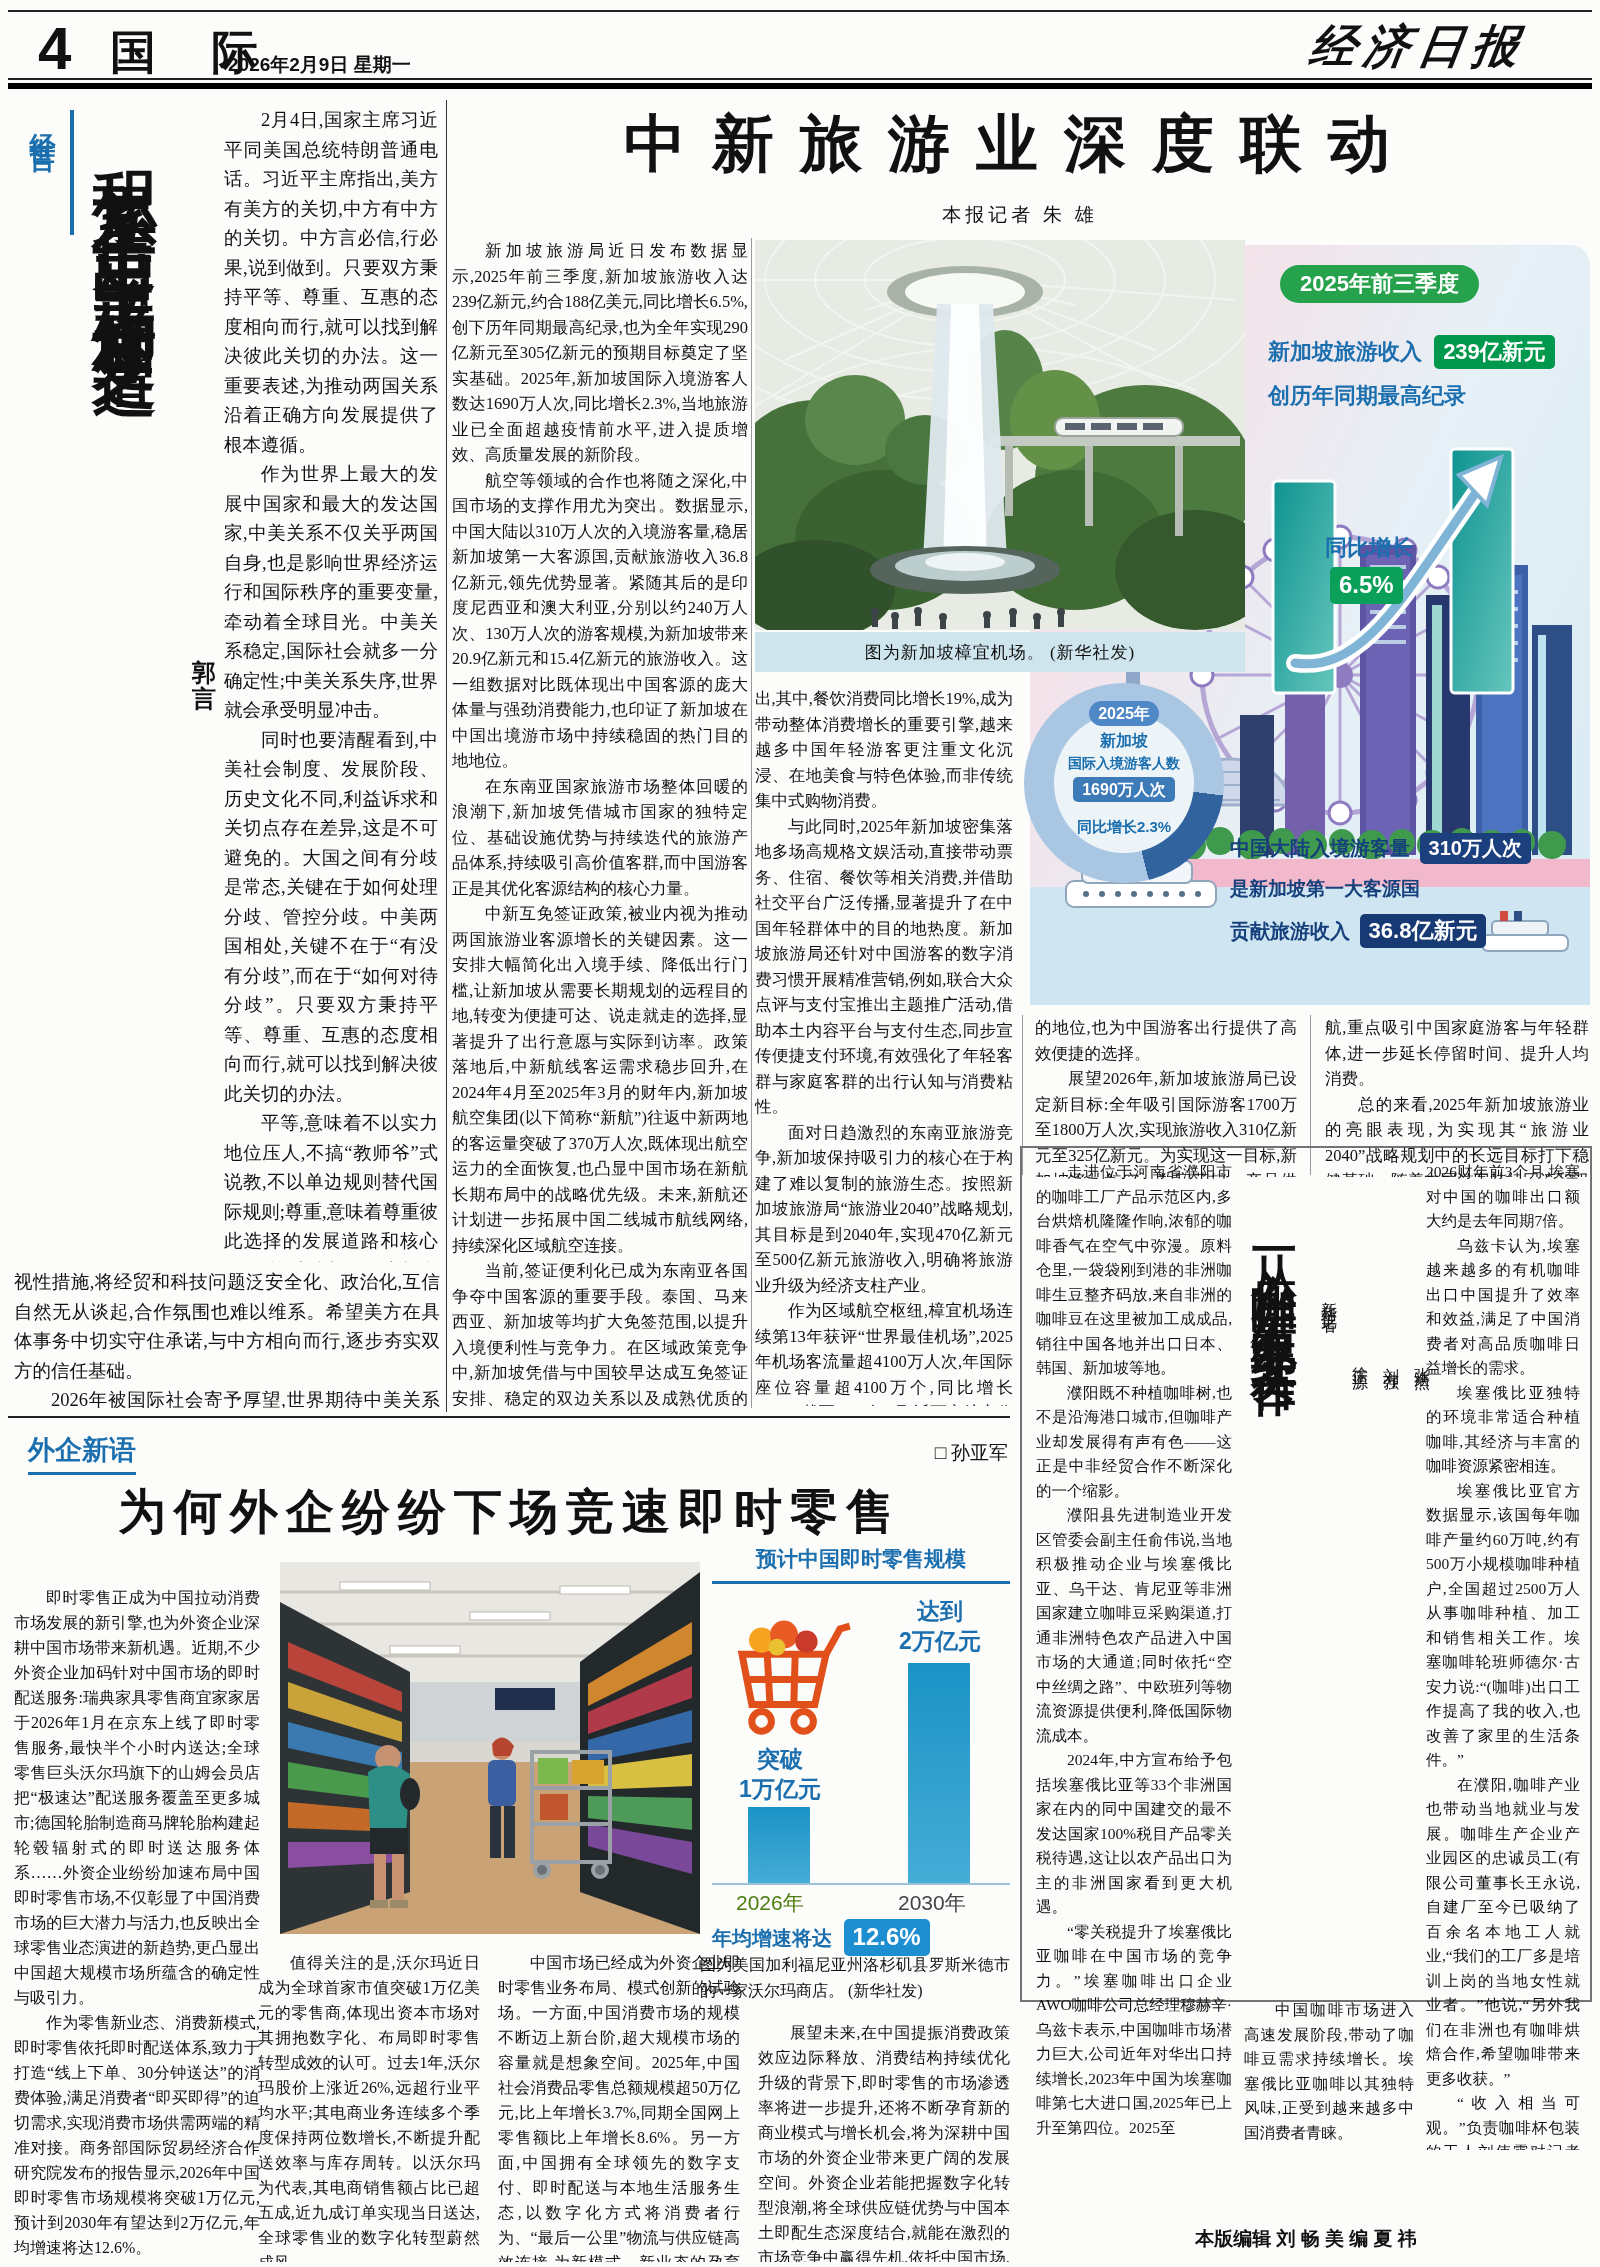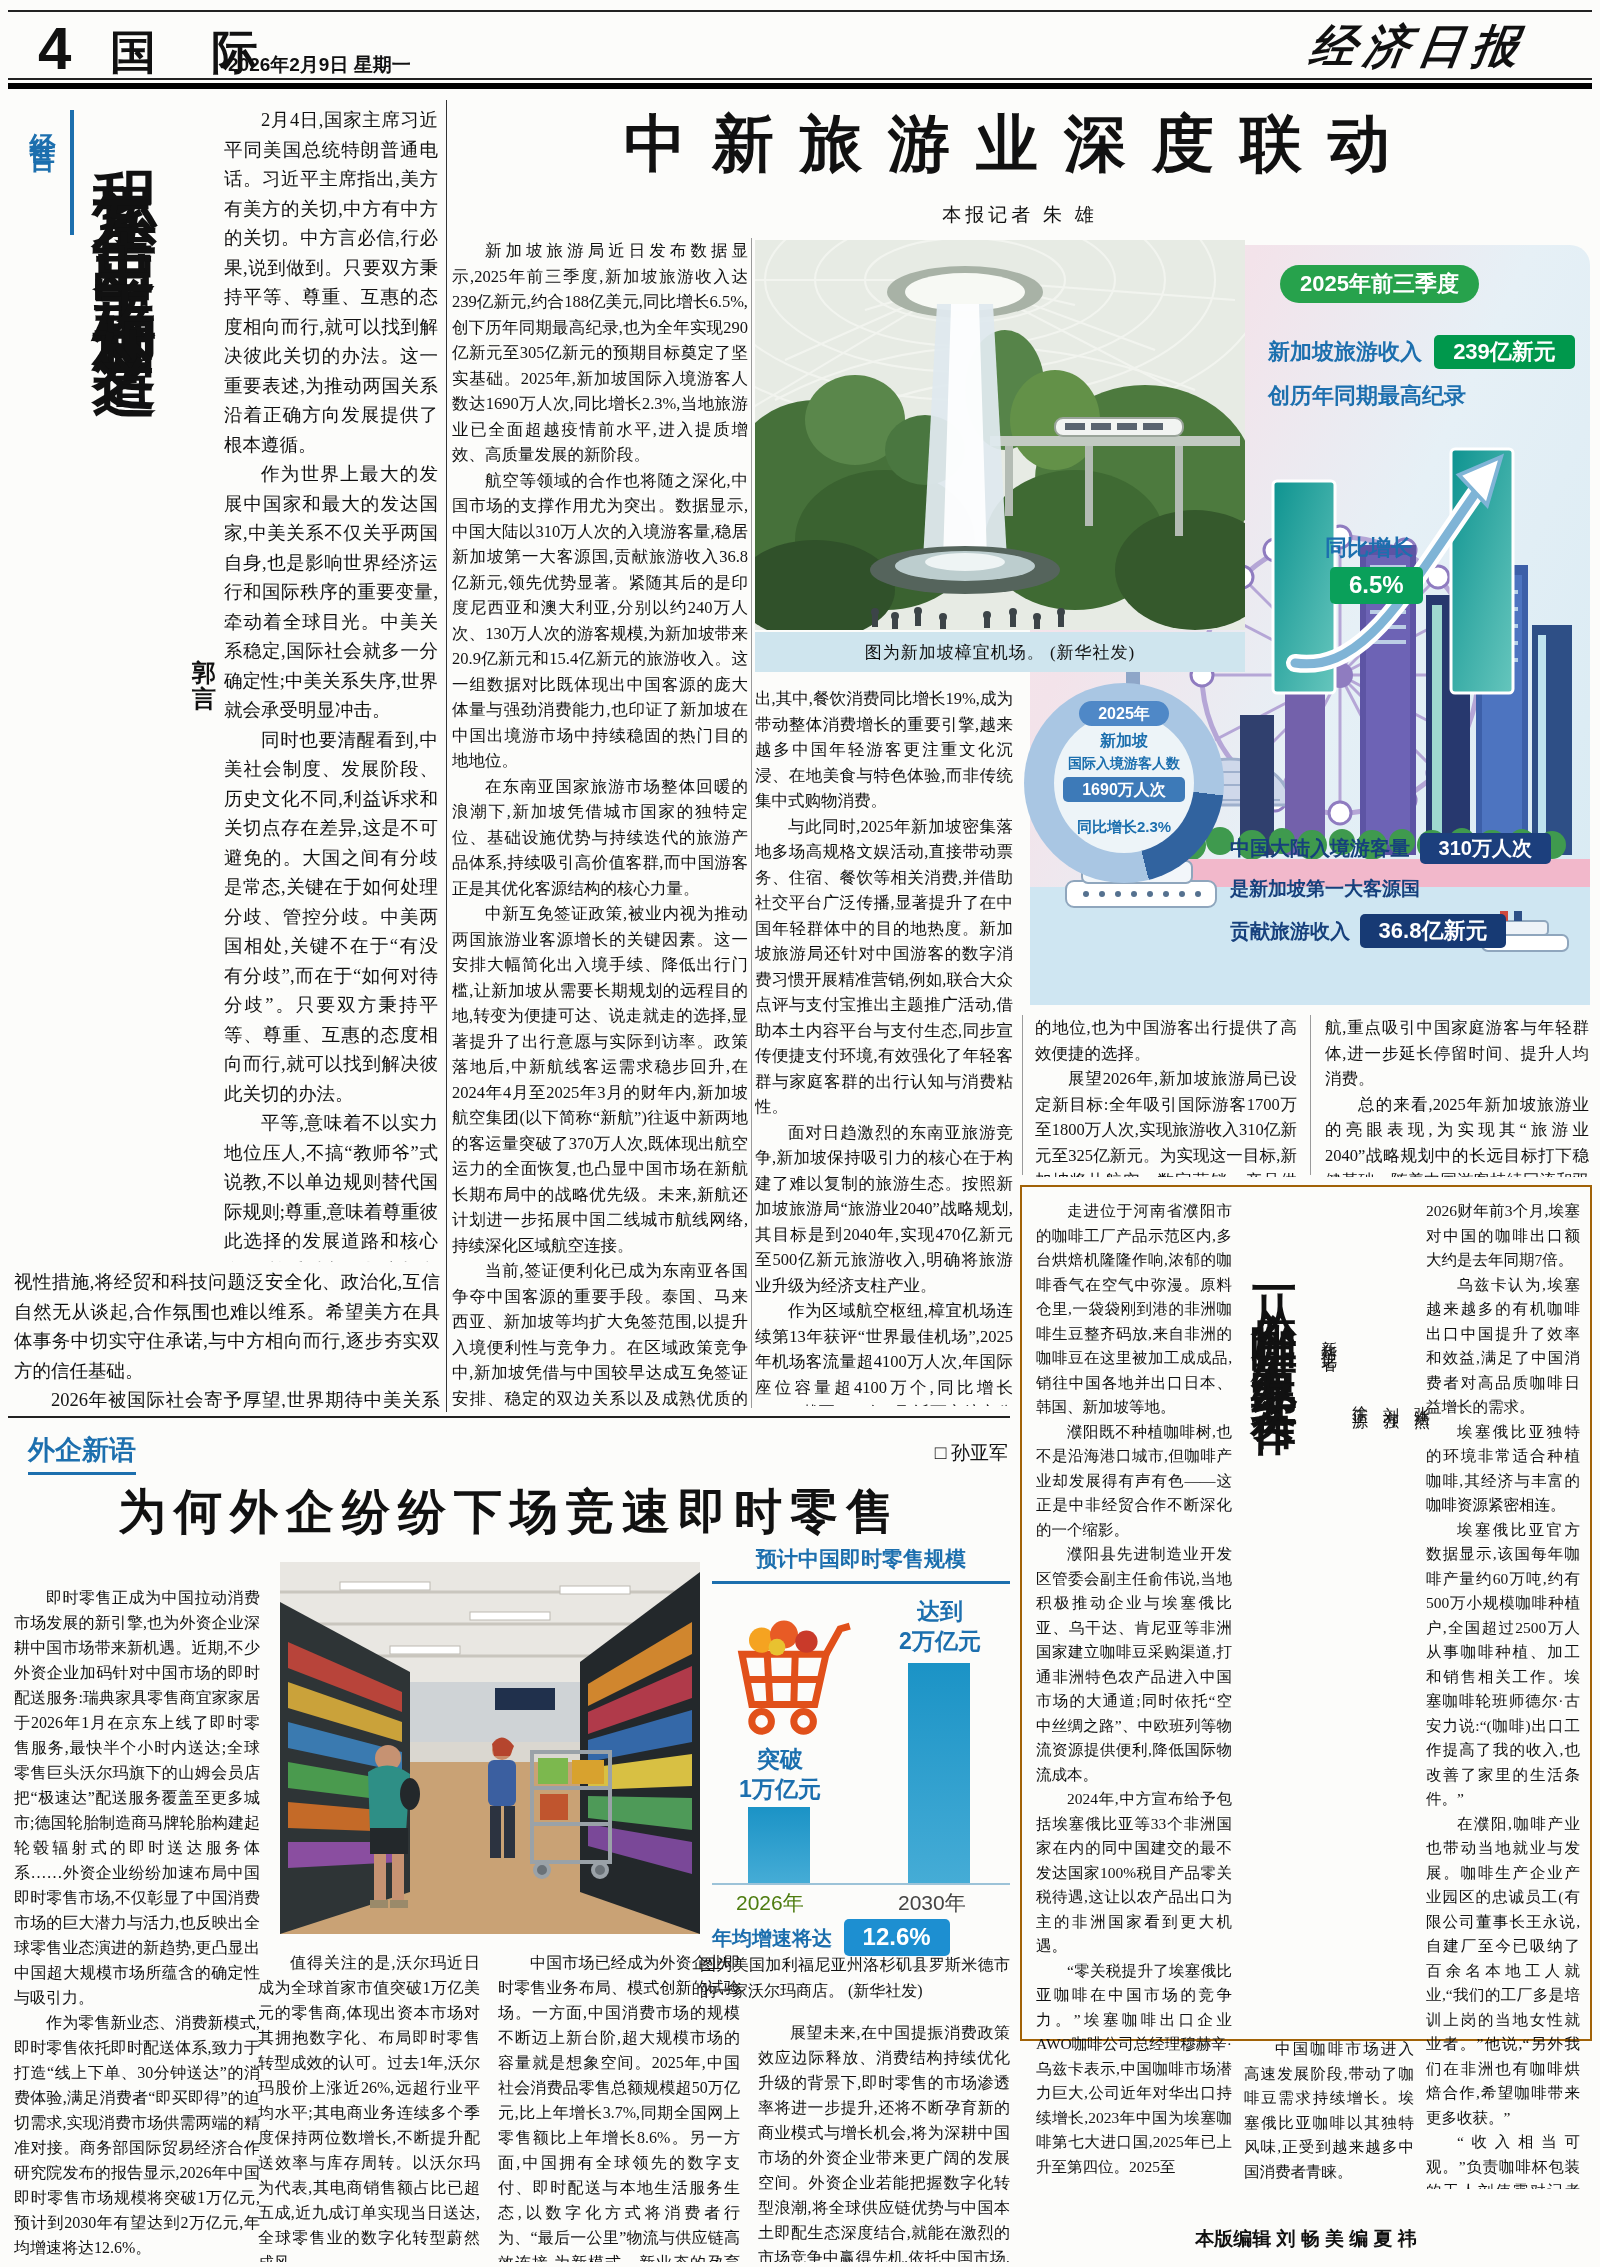--- a/index.html
+++ b/index.html
@@ -10,21 +10,21 @@
   .sans{font-family:"Liberation Sans","DejaVu Sans",sans-serif;}
   .col{position:absolute;overflow:hidden;text-align:justify;}
   .col p{margin:0;text-indent:2em;}
   .col p.cont{text-indent:0;}
   .mcol{font-size:16.5px;line-height:25.5px;}
   .ocol{font-size:18.5px;line-height:29.5px;}
   .ccol{font-size:15.5px;line-height:24.5px;}
   .rcol{font-size:16px;line-height:25px;}
   .hairline{background:#222;}
   .divider{background:#9a9a9a;width:1px;}
-  .pill{display:inline-block;color:#fff;font-weight:bold;border-radius:5px;padding:1px 19px;line-height:1.45;}
+  .pill{display:inline-block;color:#fff;font-weight:bold;border-radius:5px;padding:1px 9px;line-height:1.45;}
   .blue{color:#1c6fae;}
   .navy{color:#16407c;}
   .caption-bar{background:#cfe5ee;display:flex;align-items:center;justify-content:center;
                font-size:17px;letter-spacing:1px;}
   .donut{border-radius:50%;background:conic-gradient(#a9c6e3 0 27%,#31639f 27% 46%,#a9c6e3 46% 100%);}
   .donut .hole{position:absolute;inset:30px;background:#edf4f8;border-radius:50%;}
   .donut .dt{position:relative;z-index:2;text-align:center;}
   svg{display:block;}
 </style>
 </head>
@@ -452,21 +452,21 @@
   <div class="col rcol" style="left:258px;top:1950px;width:222px;height:312px;">
     <p>值得关注的是,沃尔玛近日成为全球首家市值突破1万亿美元的零售商,体现出资本市场对其拥抱数字化、布局即时零售转型成效的认可。过去1年,沃尔玛股价上涨近26%,远超行业平均水平;其电商业务连续多个季度保持两位数增长,不断提升配送效率与库存周转。以沃尔玛为代表,其电商销售额占比已超五成,近九成订单实现当日送达,全球零售业的数字化转型蔚然成风。</p>
   </div>
   <div class="col rcol" style="left:498px;top:1950px;width:242px;height:312px;">
     <p>中国市场已经成为外资企业即时零售业务布局、模式创新的试验场。一方面,中国消费市场的规模不断迈上新台阶,超大规模市场的容量就是想象空间。2025年,中国社会消费品零售总额规模超50万亿元,比上年增长3.7%,同期全国网上零售额比上年增长8.6%。另一方面,中国拥有全球领先的数字支付、即时配送与本地生活服务生态,以数字化方式将消费者行为、“最后一公里”物流与供应链高效连接,为新模式、新业态的孕育提供了肥沃土壤,依托中国市场,提升全球竞争力。</p>
   </div>
   <div class="col rcol" style="left:758px;top:2020px;width:252px;height:242px;">
     <p>展望未来,在中国提振消费政策效应边际释放、消费结构持续优化升级的背景下,即时零售的市场渗透率将进一步提升,还将不断孕育新的商业模式与增长机会,将为深耕中国市场的外资企业带来更广阔的发展空间。外资企业若能把握数字化转型浪潮,将全球供应链优势与中国本土即配生态深度结合,就能在激烈的市场竞争中赢得先机,依托中国市场,提升全球竞争力。</p>
   </div>
 
-  <div class="abs" style="left:1020px;top:1185px;width:572px;height:856px;border:2px solid #a16207;box-sizing:border-box;">
+  <div class="abs" style="left:1020px;top:1146px;width:572px;height:856px;border:2px solid #737373;box-sizing:border-box;">
     <div class="col ccol" style="left:14px;top:12px;width:196px;height:990px;">
       <p>走进位于河南省濮阳市的咖啡工厂产品示范区内,多台烘焙机隆隆作响,浓郁的咖啡香气在空气中弥漫。原料仓里,一袋袋刚到港的非洲咖啡生豆整齐码放,来自非洲的咖啡豆在这里被加工成成品,销往中国各地并出口日本、韩国、新加坡等地。</p>
       <p>濮阳既不种植咖啡树,也不是沿海港口城市,但咖啡产业却发展得有声有色——这正是中非经贸合作不断深化的一个缩影。</p>
       <p>濮阳县先进制造业开发区管委会副主任俞伟说,当地积极推动企业与埃塞俄比亚、乌干达、肯尼亚等非洲国家建立咖啡豆采购渠道,打通非洲特色农产品进入中国市场的大通道;同时依托“空中丝绸之路”、中欧班列等物流资源提供便利,降低国际物流成本。</p>
       <p>2024年,中方宣布给予包括埃塞俄比亚等33个非洲国家在内的同中国建交的最不发达国家100%税目产品零关税待遇,这让以农产品出口为主的非洲国家看到更大机遇。</p>
       <p>“零关税提升了埃塞俄比亚咖啡在中国市场的竞争力。”埃塞咖啡出口企业AWO咖啡公司总经理穆赫辛·乌兹卡表示,中国咖啡市场潜力巨大,公司近年对华出口持续增长,2023年中国为埃塞咖啡第七大进口国,2025年已上升至第四位。2025至</p>
     </div>
 
     <div class="abs v sans" style="left:222px;top:68px;height:760px;font-size:46px;font-weight:900;letter-spacing:10px;">从一座咖啡厂看中非经贸合作</div>
 

